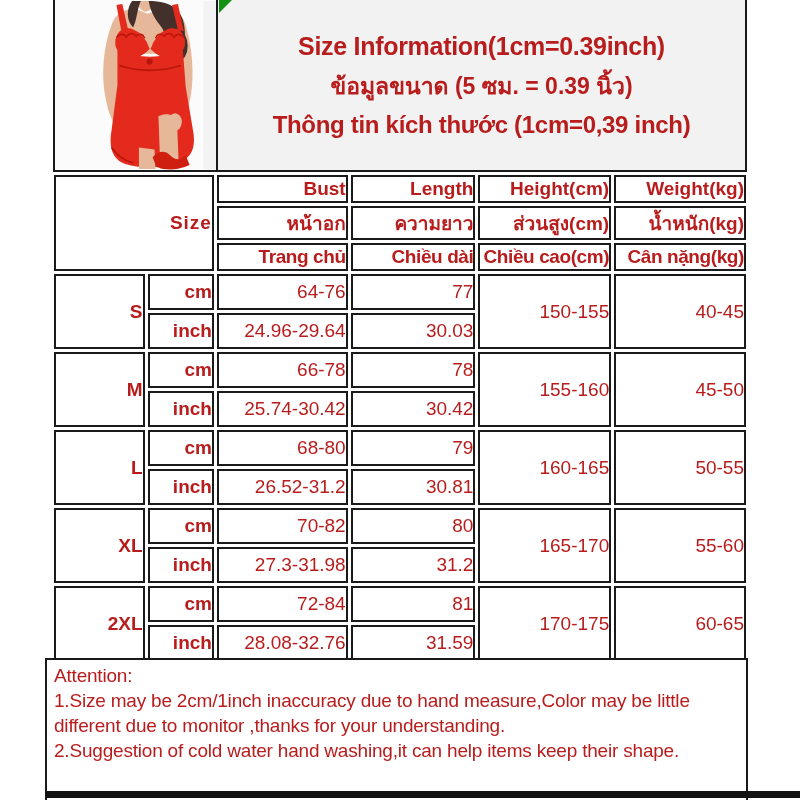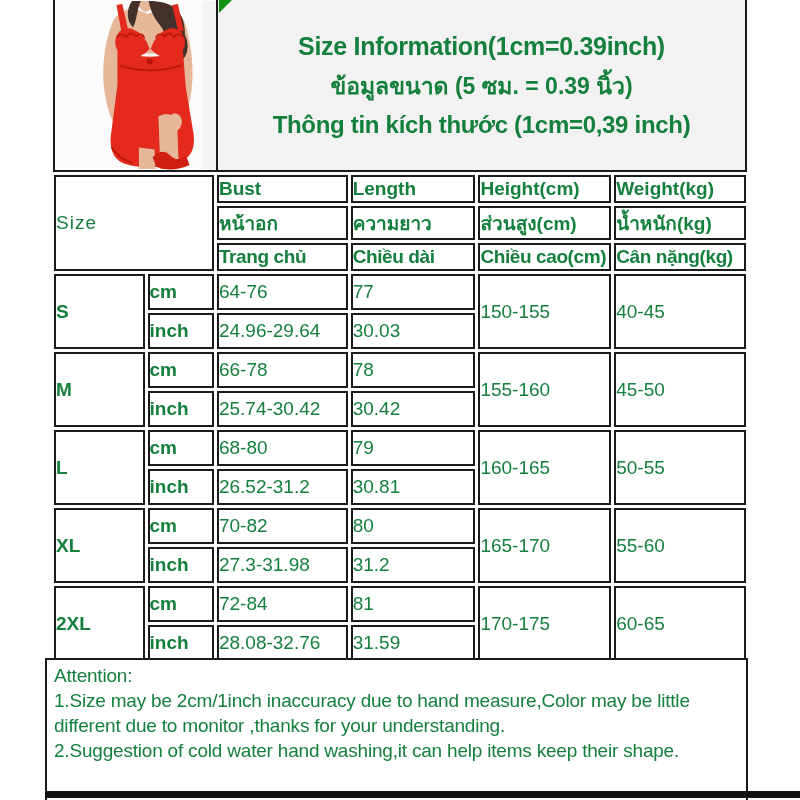--- a/index.html
+++ b/index.html
@@ -1,18 +1,18 @@
 <!DOCTYPE html>
 <html><head>
 <meta charset="utf-8">
 <style>
   html,body{margin:0;padding:0;background:#ffffff;}
   .stage{
     position:relative;width:800px;height:800px;background:#ffffff;overflow:hidden;
-    font-family:"Liberation Sans", sans-serif;color:#15803d;
+    font-family:"Liberation Sans", sans-serif;color:#b91c1c;
   }
   
   .photo-box{
     position:absolute;left:53px;top:-2px;width:165px;height:174px;
     background:#fbfbfb;border:2px solid #1a1a1a;box-sizing:border-box;overflow:hidden;
   }
   .photo-box svg{display:block;width:100%;height:100%;}
   .title-box{
     position:absolute;left:216px;top:-2px;width:531px;height:174px;
     background:#f2f2f2;border:2px solid #1a1a1a;box-sizing:border-box;
@@ -25,29 +25,29 @@
   .green-mark{
     position:absolute;left:219px;top:0;width:13px;height:13px;background:#149114;
     clip-path:polygon(0 0,100% 0,0 100%);z-index:5;
   }
   
   .size-table-wrap{position:absolute;left:51px;top:172px;width:698px;}
   table.size-table{
     border-collapse:separate;border-spacing:3px;table-layout:fixed;width:698px;
   }
   table.size-table td{
-    border:2px solid #1a1a1a;box-sizing:border-box;text-align:left;vertical-align:middle;
+    border:2px solid #1a1a1a;box-sizing:border-box;text-align:right;vertical-align:middle;
     padding:0;font-size:19px;background:#ffffff;overflow:hidden;white-space:nowrap;
   }
   tr.hr{height:28px;}
   tr.dr{height:36px;}
   td.hdr{background:#d9d9d9;font-weight:bold;font-size:20px;}
   td.hdr-th{background:#d9d9d9;font-weight:bold;font-size:19px;}
   td.hdr-vi{background:#d9d9d9;font-weight:bold;font-size:19px;letter-spacing:-0.4px;}
-  td.size-big{background:#d9d9d9;font-weight:normal;font-size:42px;letter-spacing:1px;}
+  td.size-big{background:#d9d9d9;font-weight:bold;font-size:42px;letter-spacing:1px;}
   td.size-cell{background:#d9d9d9;font-weight:bold;font-size:22px;}
   td.unit-cm{background:#efefef;font-weight:bold;font-size:19px;margin-left:20px;}
   td.unit-inch{background:#ffffff;font-weight:bold;font-size:19px;}
   td.val-cm{background:#efefef;}
   td.val-inch{background:#ffffff;}
   td.val-merged{background:#efefef;margin-left:8px;}
   
   .attention-box{
     position:absolute;left:45px;top:658px;width:703px;height:145px;
     border:2px solid #1a1a1a;box-sizing:border-box;background:#ffffff;

